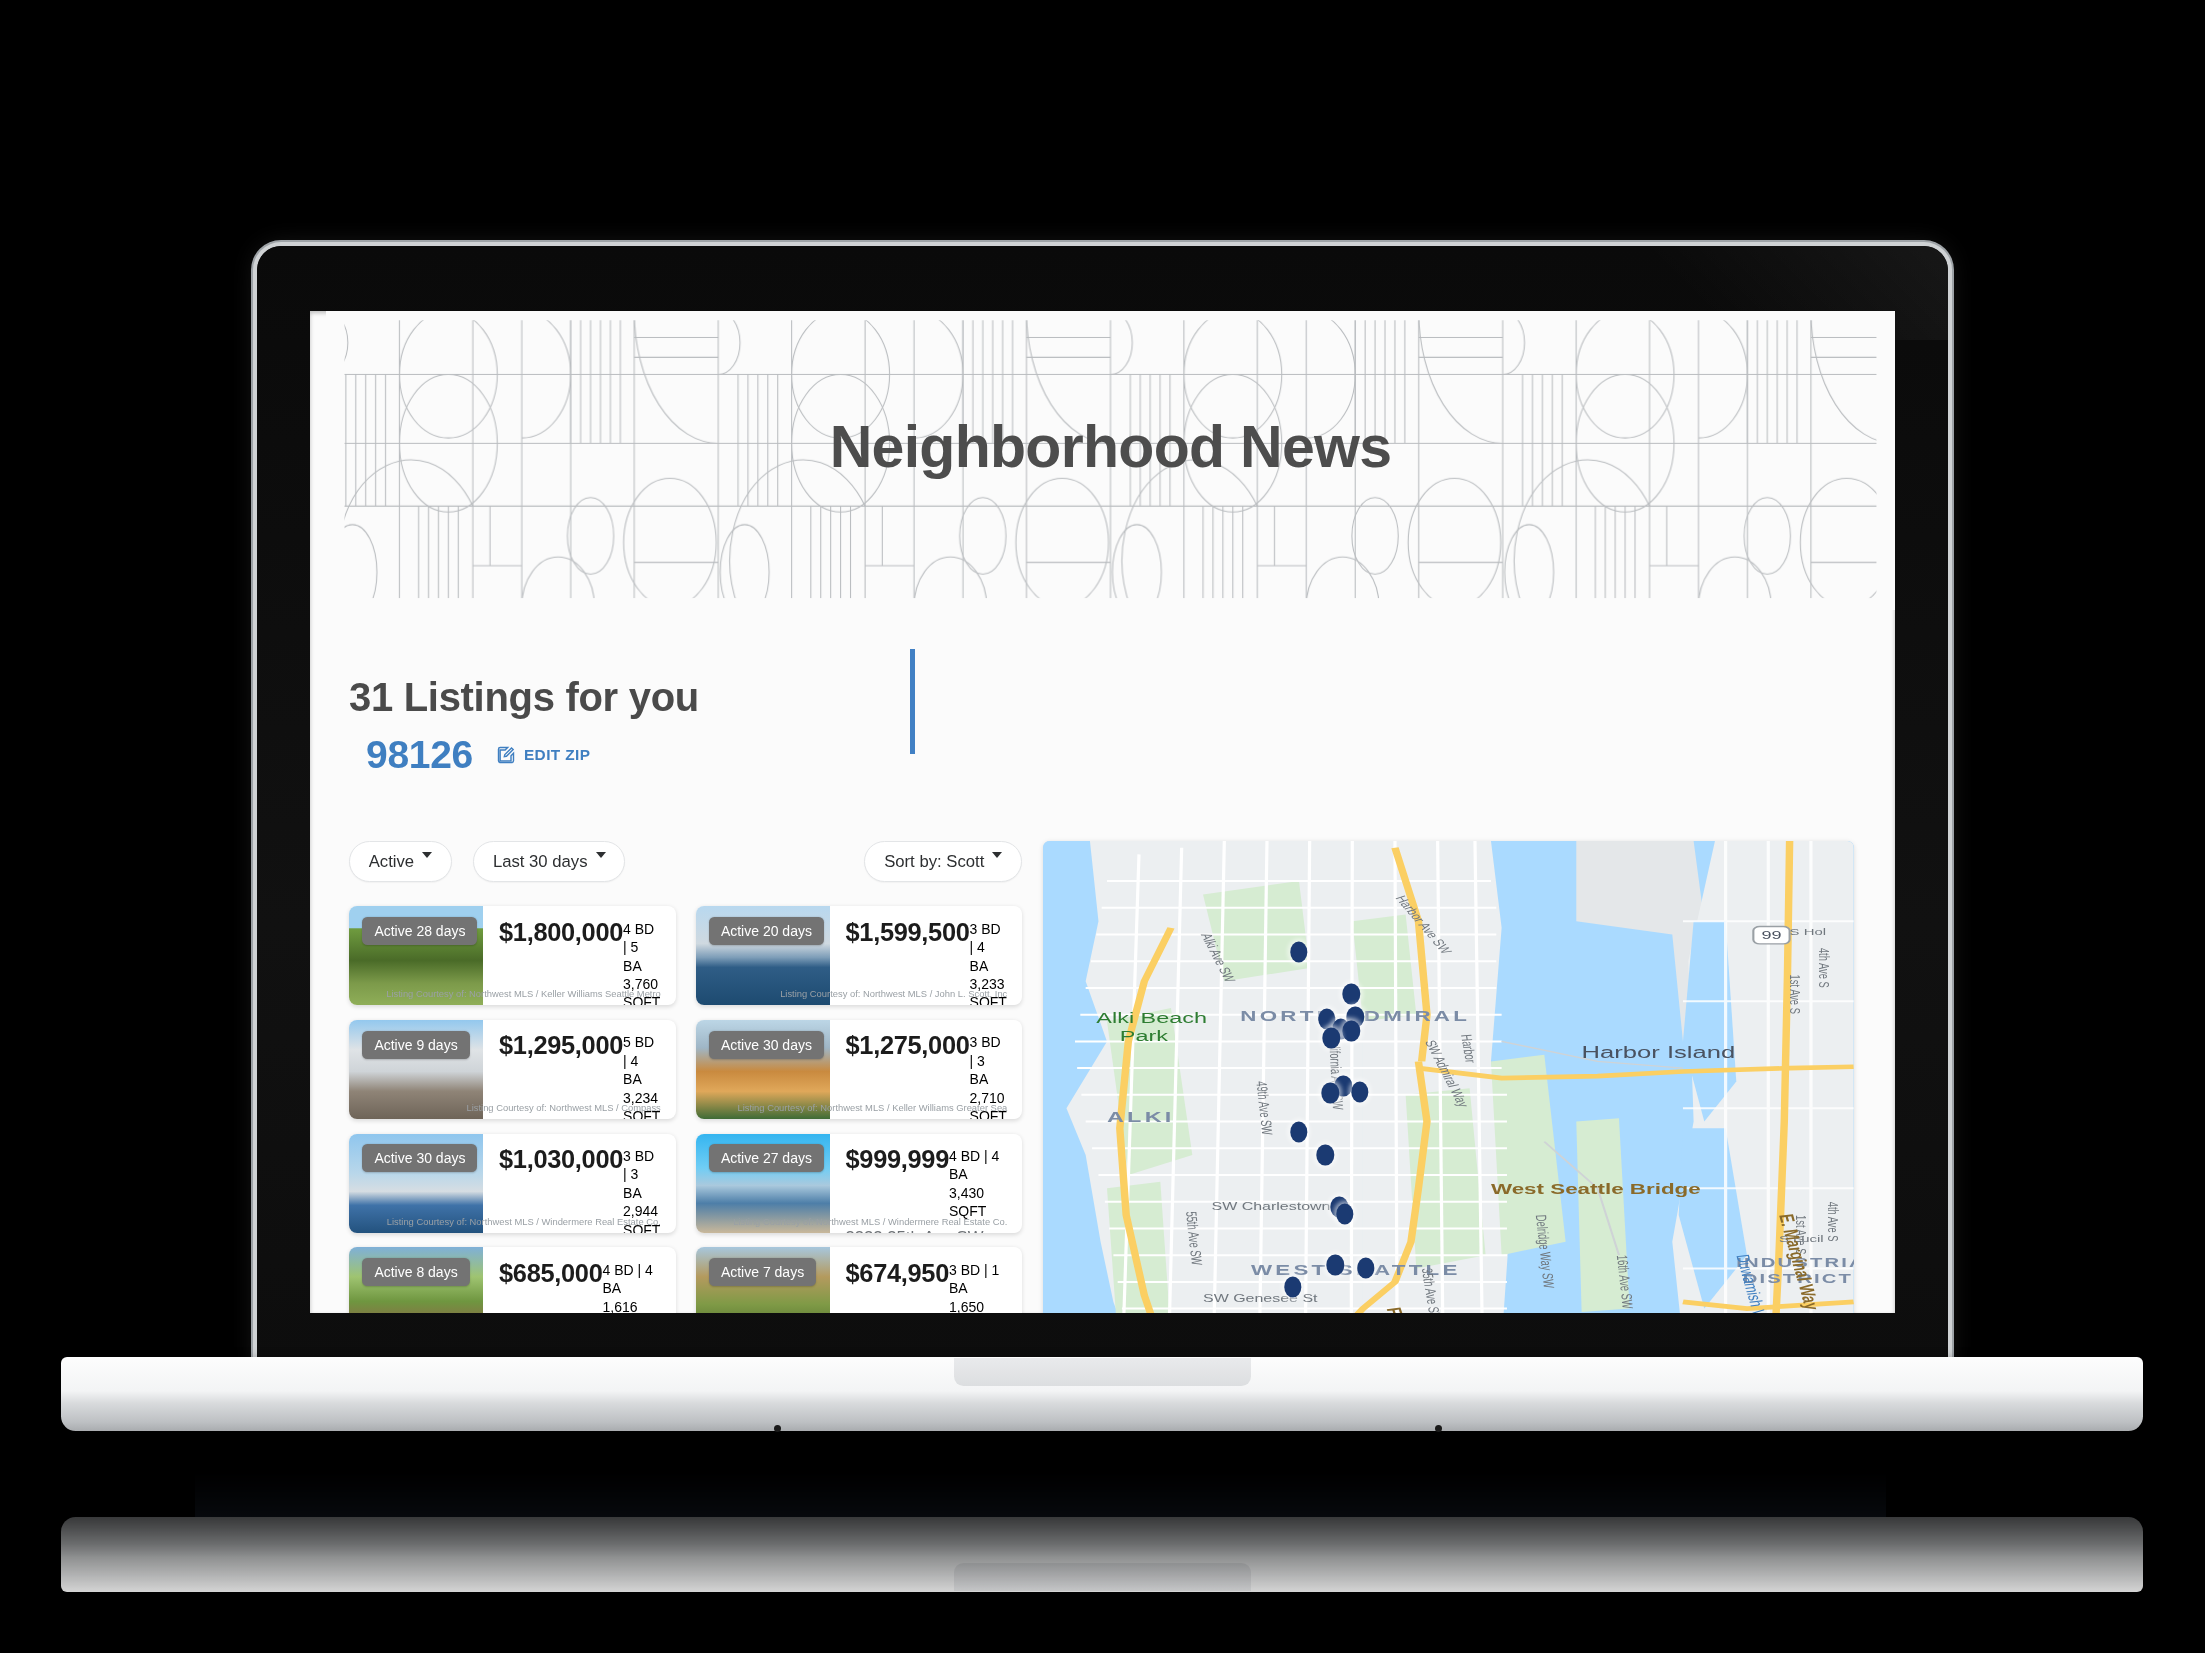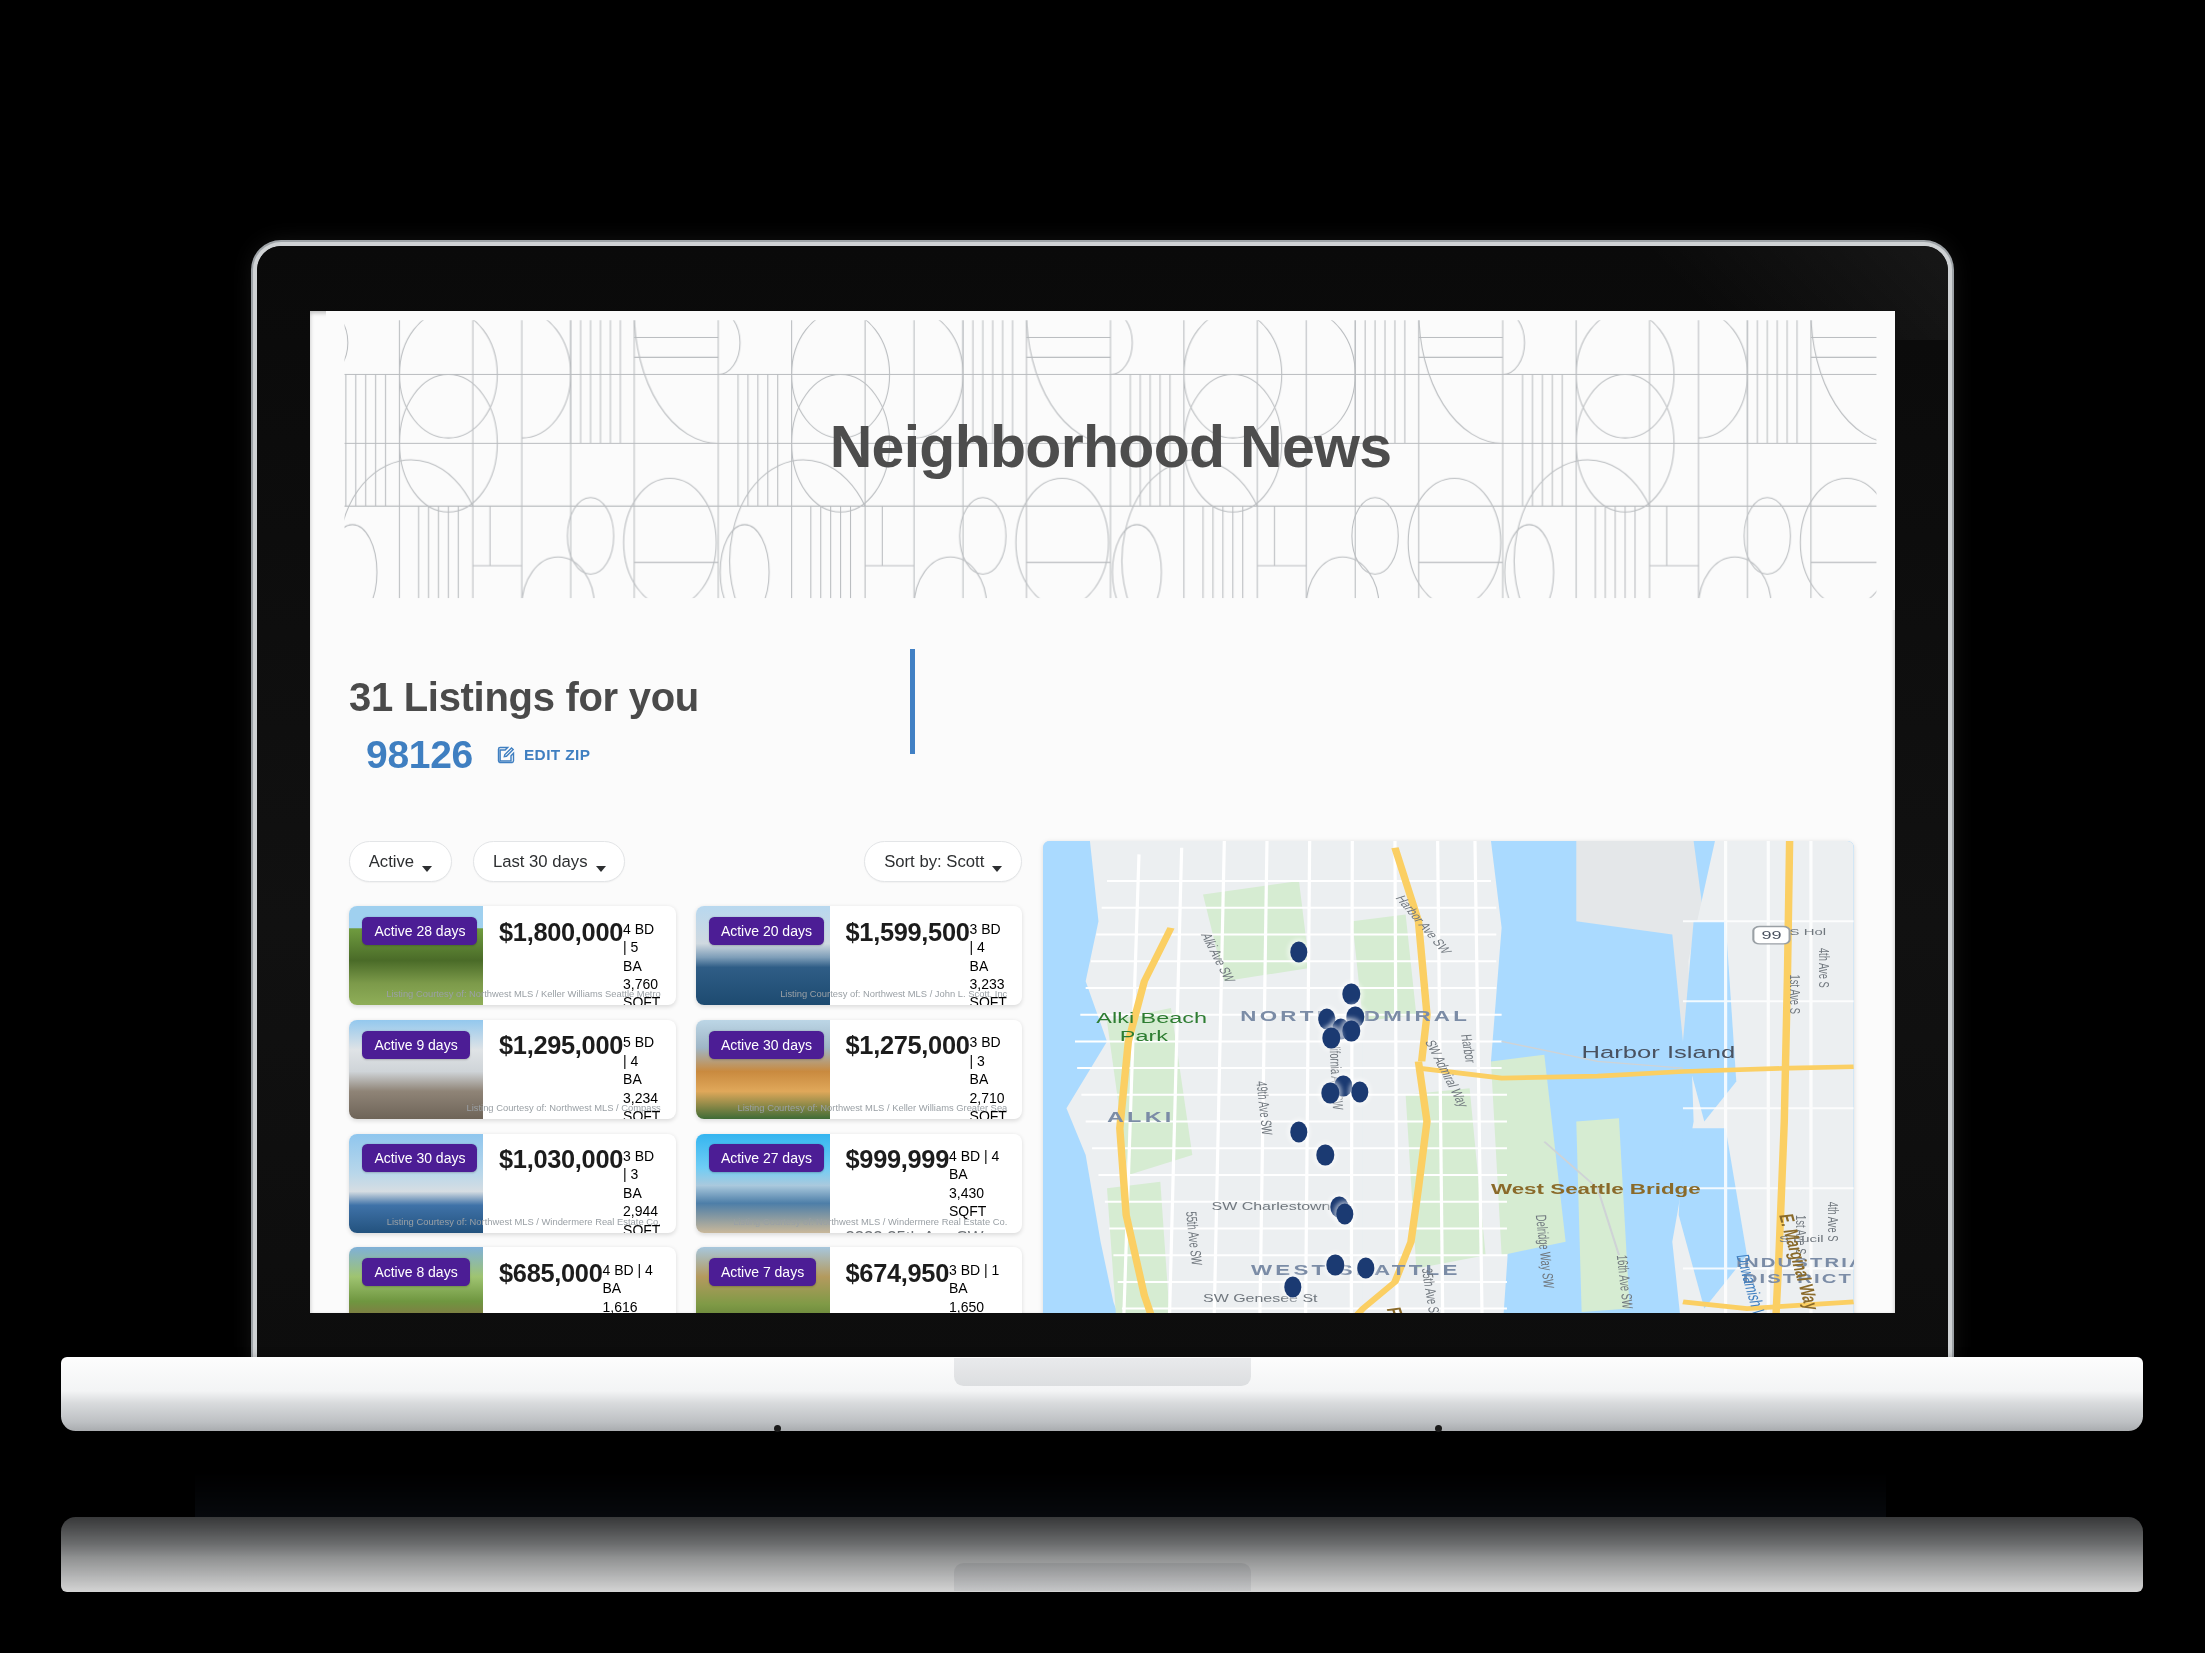--- a/index.html
+++ b/index.html
@@ -57,36 +57,36 @@
 
   
   .body-wrap { display:flex; padding:64px 0 0 0; }
   .left-col { width:712px; padding-left:39px; }
   .right-col { flex:1; padding:0 41px 0 21.4px; }
 
   .filters { display:flex; align-items:center; gap:21.4px; }
   .pill {
     background:#fff; border:1.3px solid #e3e5e7; border-radius:27px;
     padding:9.4px 18.7px; font-size:16.7px; color:#2d2f31; cursor:pointer;
-    box-shadow:0 0.7px 1.3px rgba(0,0,0,.05); display:flex; align-items:flex-end; gap:8px;
+    box-shadow:0 0.7px 1.3px rgba(0,0,0,.05); display:flex; align-items:flex-start; gap:8px;
     white-space:nowrap;
   }
   .caret { width:0;height:0;border-left:5.3px solid transparent;border-right:5.3px solid transparent;border-top:6px solid #2d2f31; }
   .filters-spacer { flex:1; }
 
   
   .grid { display:grid; grid-template-columns:1fr 1fr; gap:14.7px 20px; margin-top:24px; }
   .card {
     display:flex; background:#fff; border-radius:8px; height:99px; overflow:hidden;
     box-shadow:0 1.3px 4.7px rgba(0,0,0,.13); position:relative;
   }
   .thumb { width:134px; flex:none; position:relative; overflow:hidden; }
   .thumb .ph { position:absolute; inset:0; }
   .badge {
-    position:absolute; left:13.4px; top:10.7px; background:#4c1d95; color:#fff;
+    position:absolute; left:13.4px; top:10.7px; background:#737373; color:#fff;
     font-size:14px; padding:6px 12px; border-radius:5.3px; white-space:nowrap;
     box-shadow:0 0.7px 2px rgba(0,0,0,.2);
   }
   .info { flex:1; padding:11.4px 14.7px 0 16px; position:relative; min-width:0; }
   .row1 { display:flex; justify-content:space-between; align-items:flex-start; }
   .price { font-size:25.4px; font-weight:bold; color:#1c1c1c; letter-spacing:-0.3px; }
   .specs { text-align:left; color:#000000; font-size:14px; line-height:1.32; padding-top:2px; }
   .addr { margin-top:6px; font-size:16.7px; color:#6e7276; line-height:1.27; }
   .courtesy { position:absolute; right:14.7px; bottom:6px; font-size:9.4px; color:#9aa0a5; white-space:nowrap; }
 

